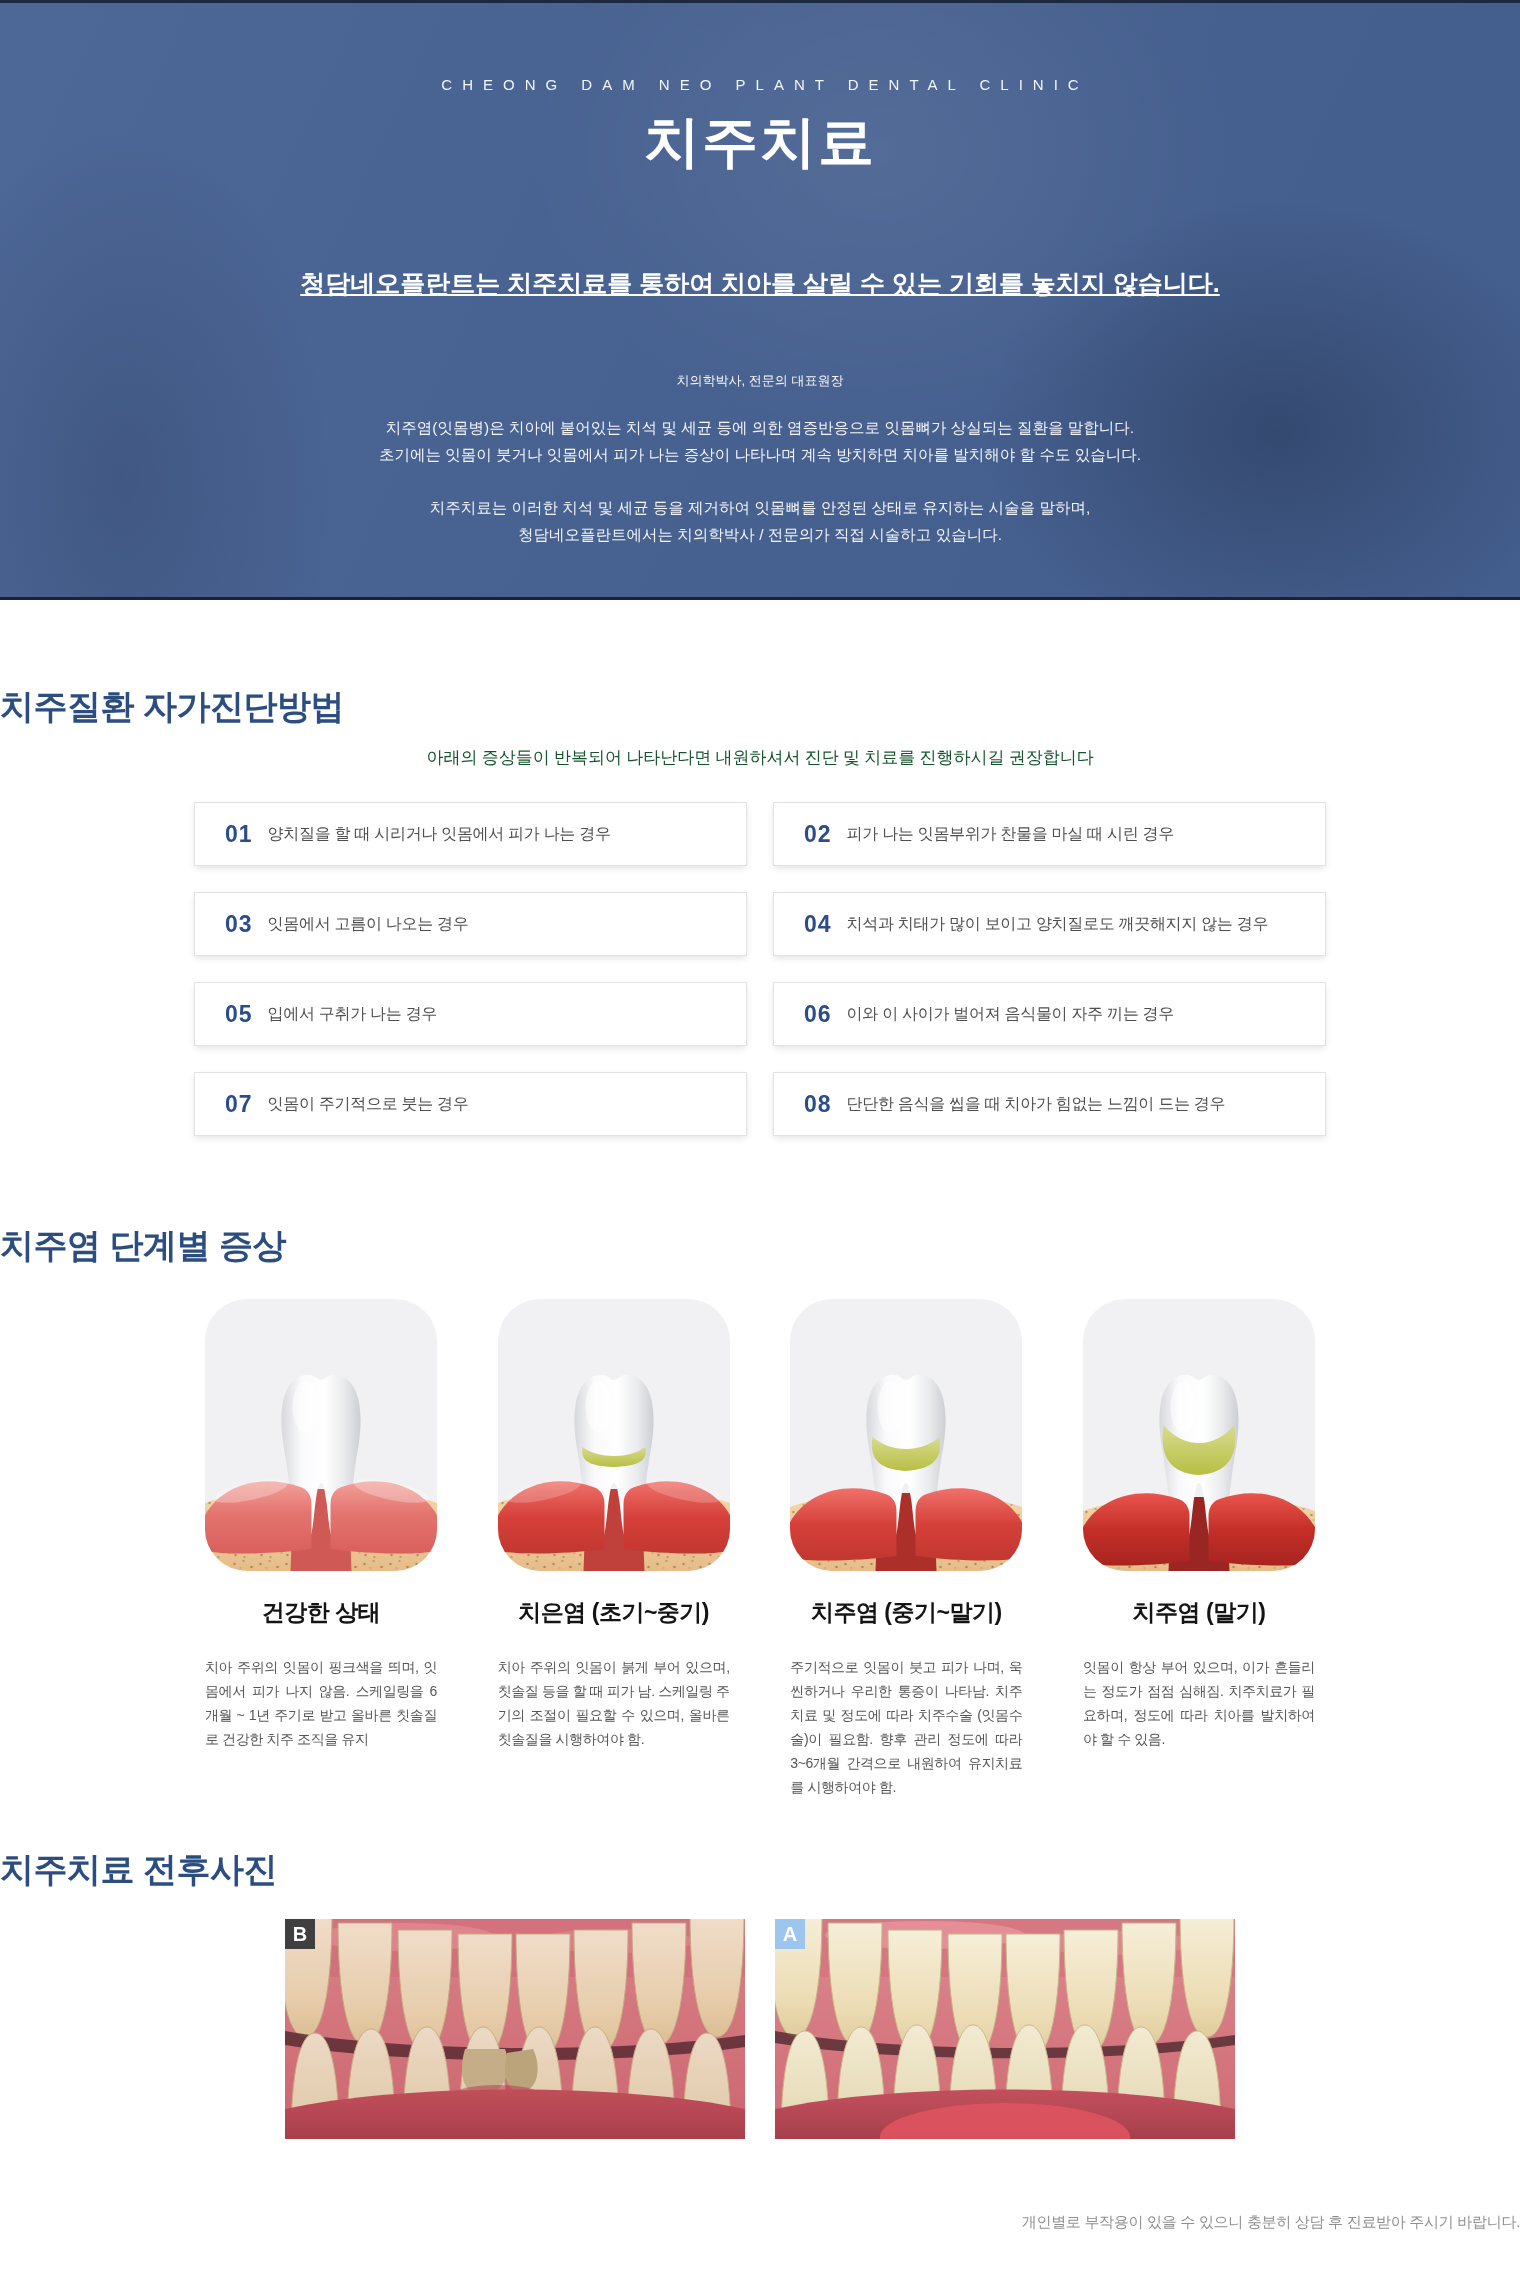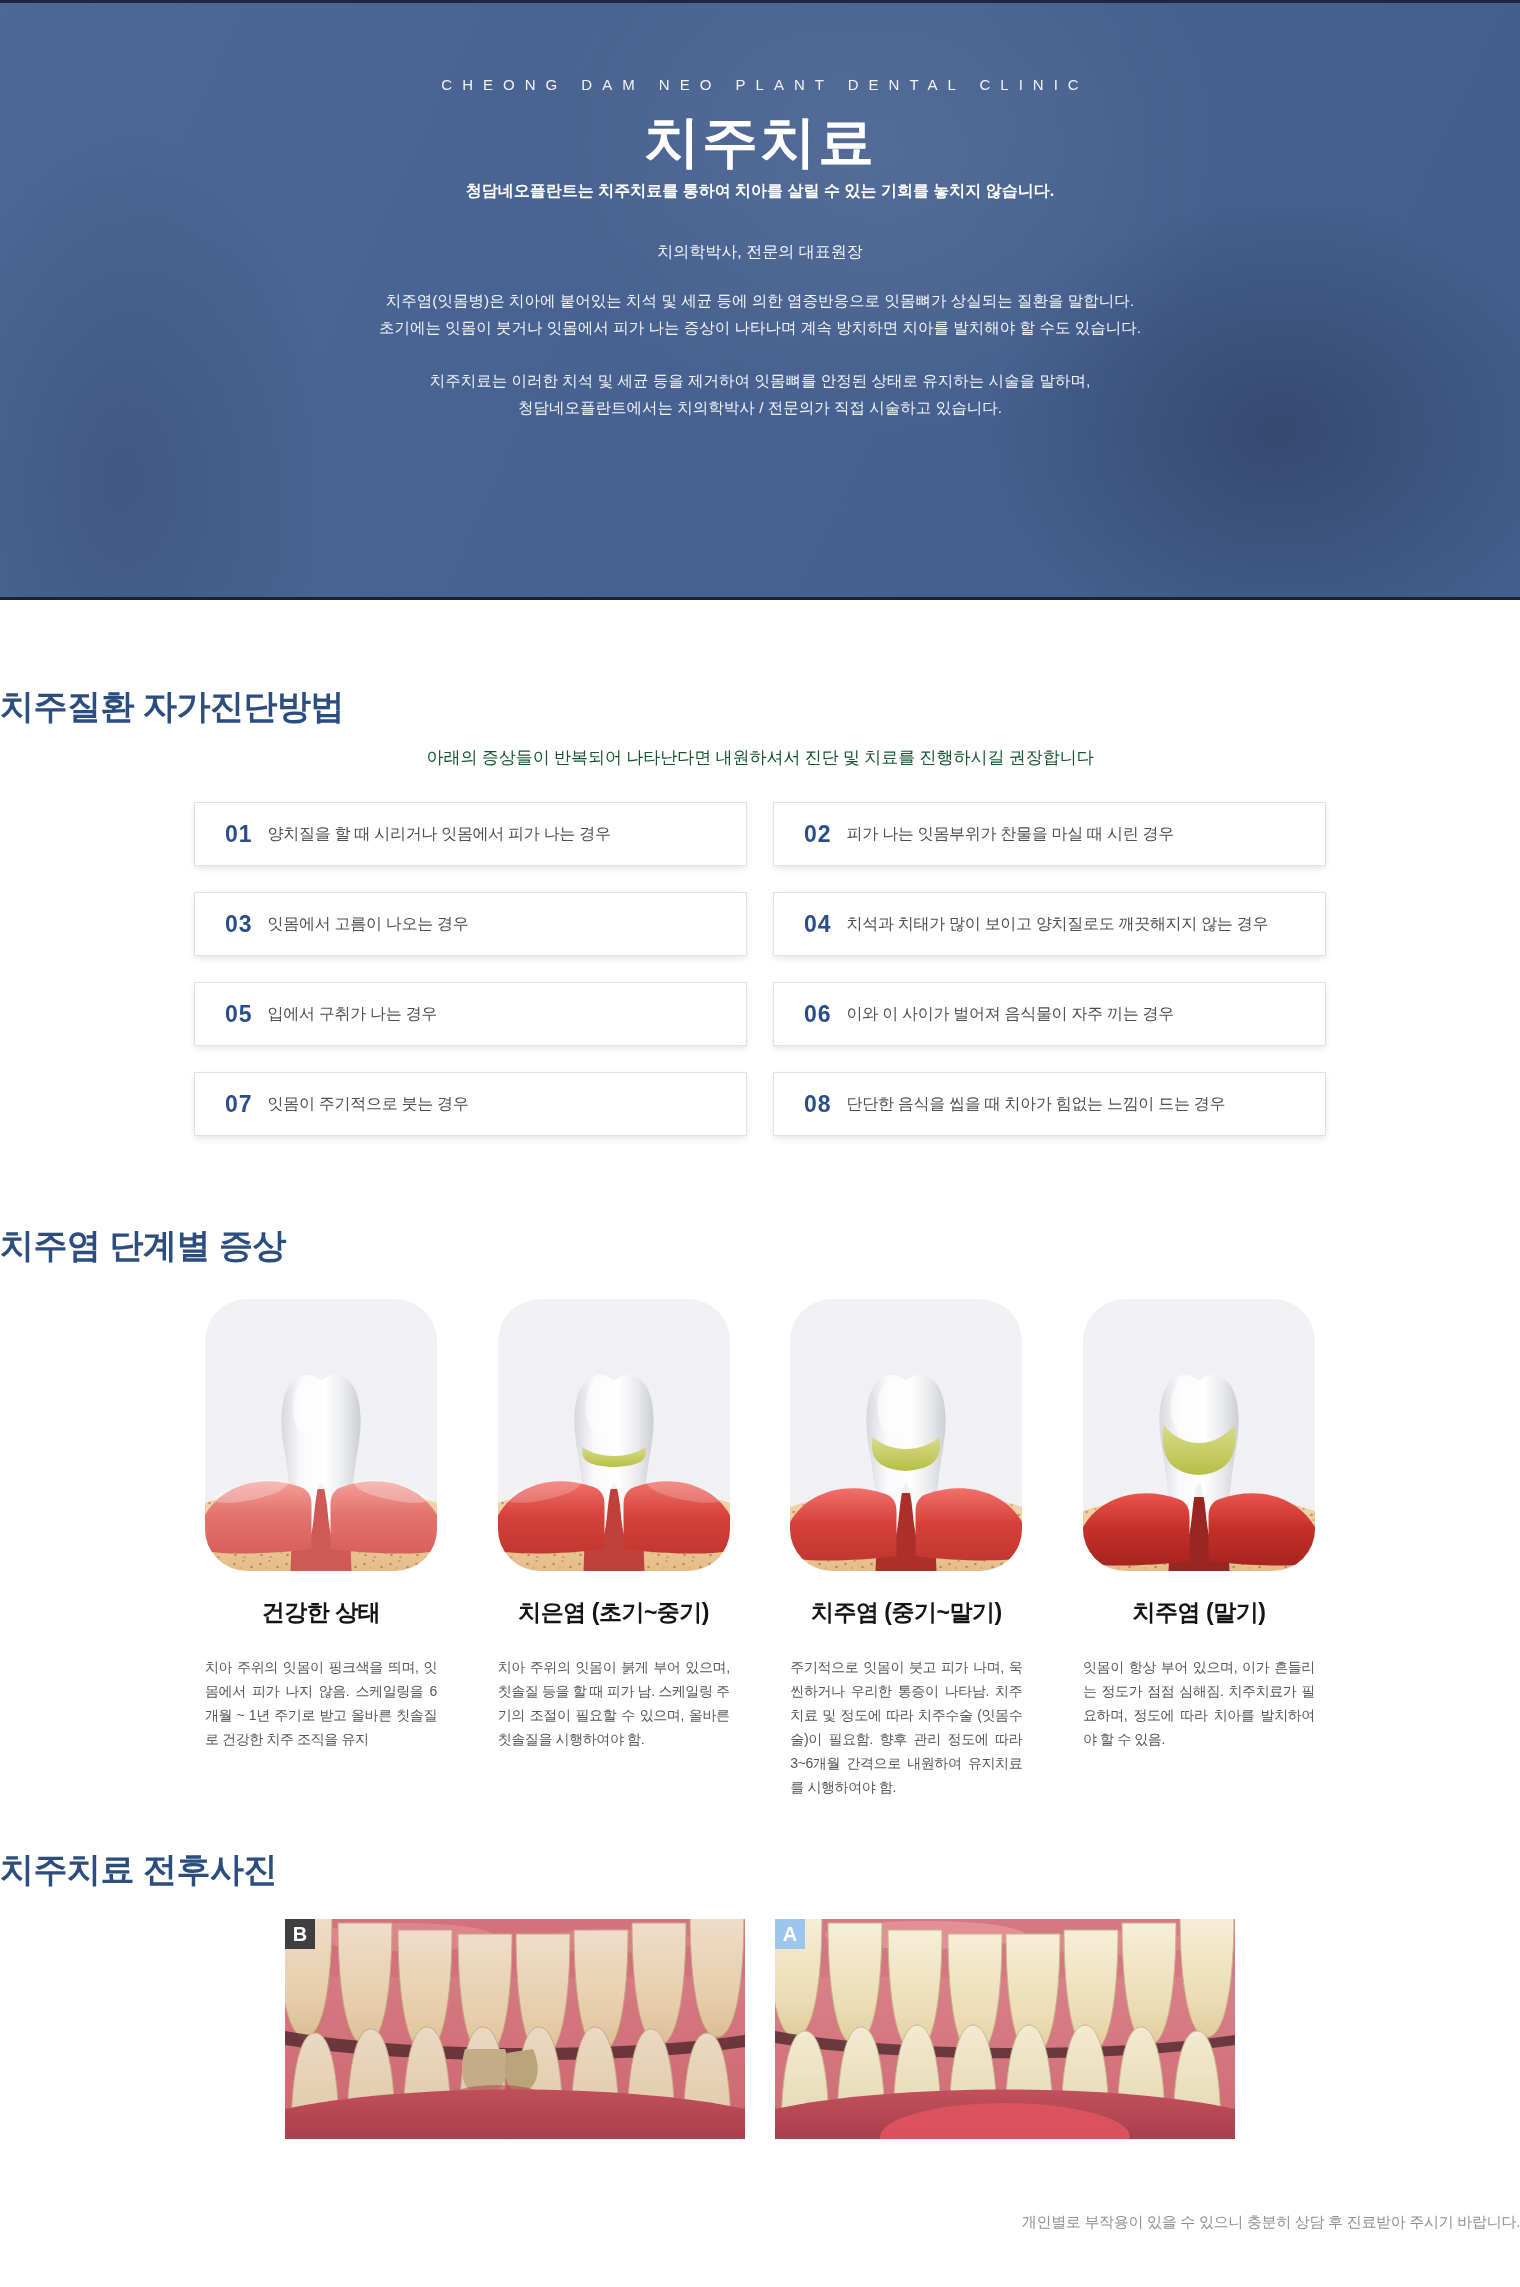--- a/index.html
+++ b/index.html
@@ -21,22 +21,22 @@
       radial-gradient(ellipse 300px 500px at 8% 80%, rgba(20,30,55,0.18), rgba(20,30,55,0) 70%),
       linear-gradient(115deg,#4d6796 0%,#476190 45%,#435d8c 100%);
   }
   .hero .clinic-name {
     margin-top:73px; font-size:15px; font-weight:400;
     letter-spacing:10px; text-indent:10px; color:#f2f5fa;
   }
   .hero .hero-title {
     margin-top:12px; font-size:56px; font-weight:800; letter-spacing:2px; color:#ffffff;
   }
-  .hero .headline { font-size:16px; font-weight:700; }
-  .hero .subheadline { margin-top:40px; font-size:16px; font-weight:400; color:#f4f6fa; }
+  .hero .headline { margin-top:86px; font-size:25px; font-weight:700;text-decoration:underline; }
+  .hero .subheadline { margin-top:72px; font-size:13px; font-weight:400; color:#f4f6fa; }
   .hero .intro { margin-top:24px; font-size:15.5px; line-height:27px; color:#f2f4f8; }
   .hero .intro.second { margin-top:26px; }
 
   
   .section-title {
     text-align:left; font-size:34px; font-weight:800; color:#2c4d80; letter-spacing:-0.5px;
   }
   .section-subtitle {
     text-align:center; margin-top:16px; font-size:17px; color:#14532d;
     font-family:"Liberation Serif","DejaVu Serif",serif;

